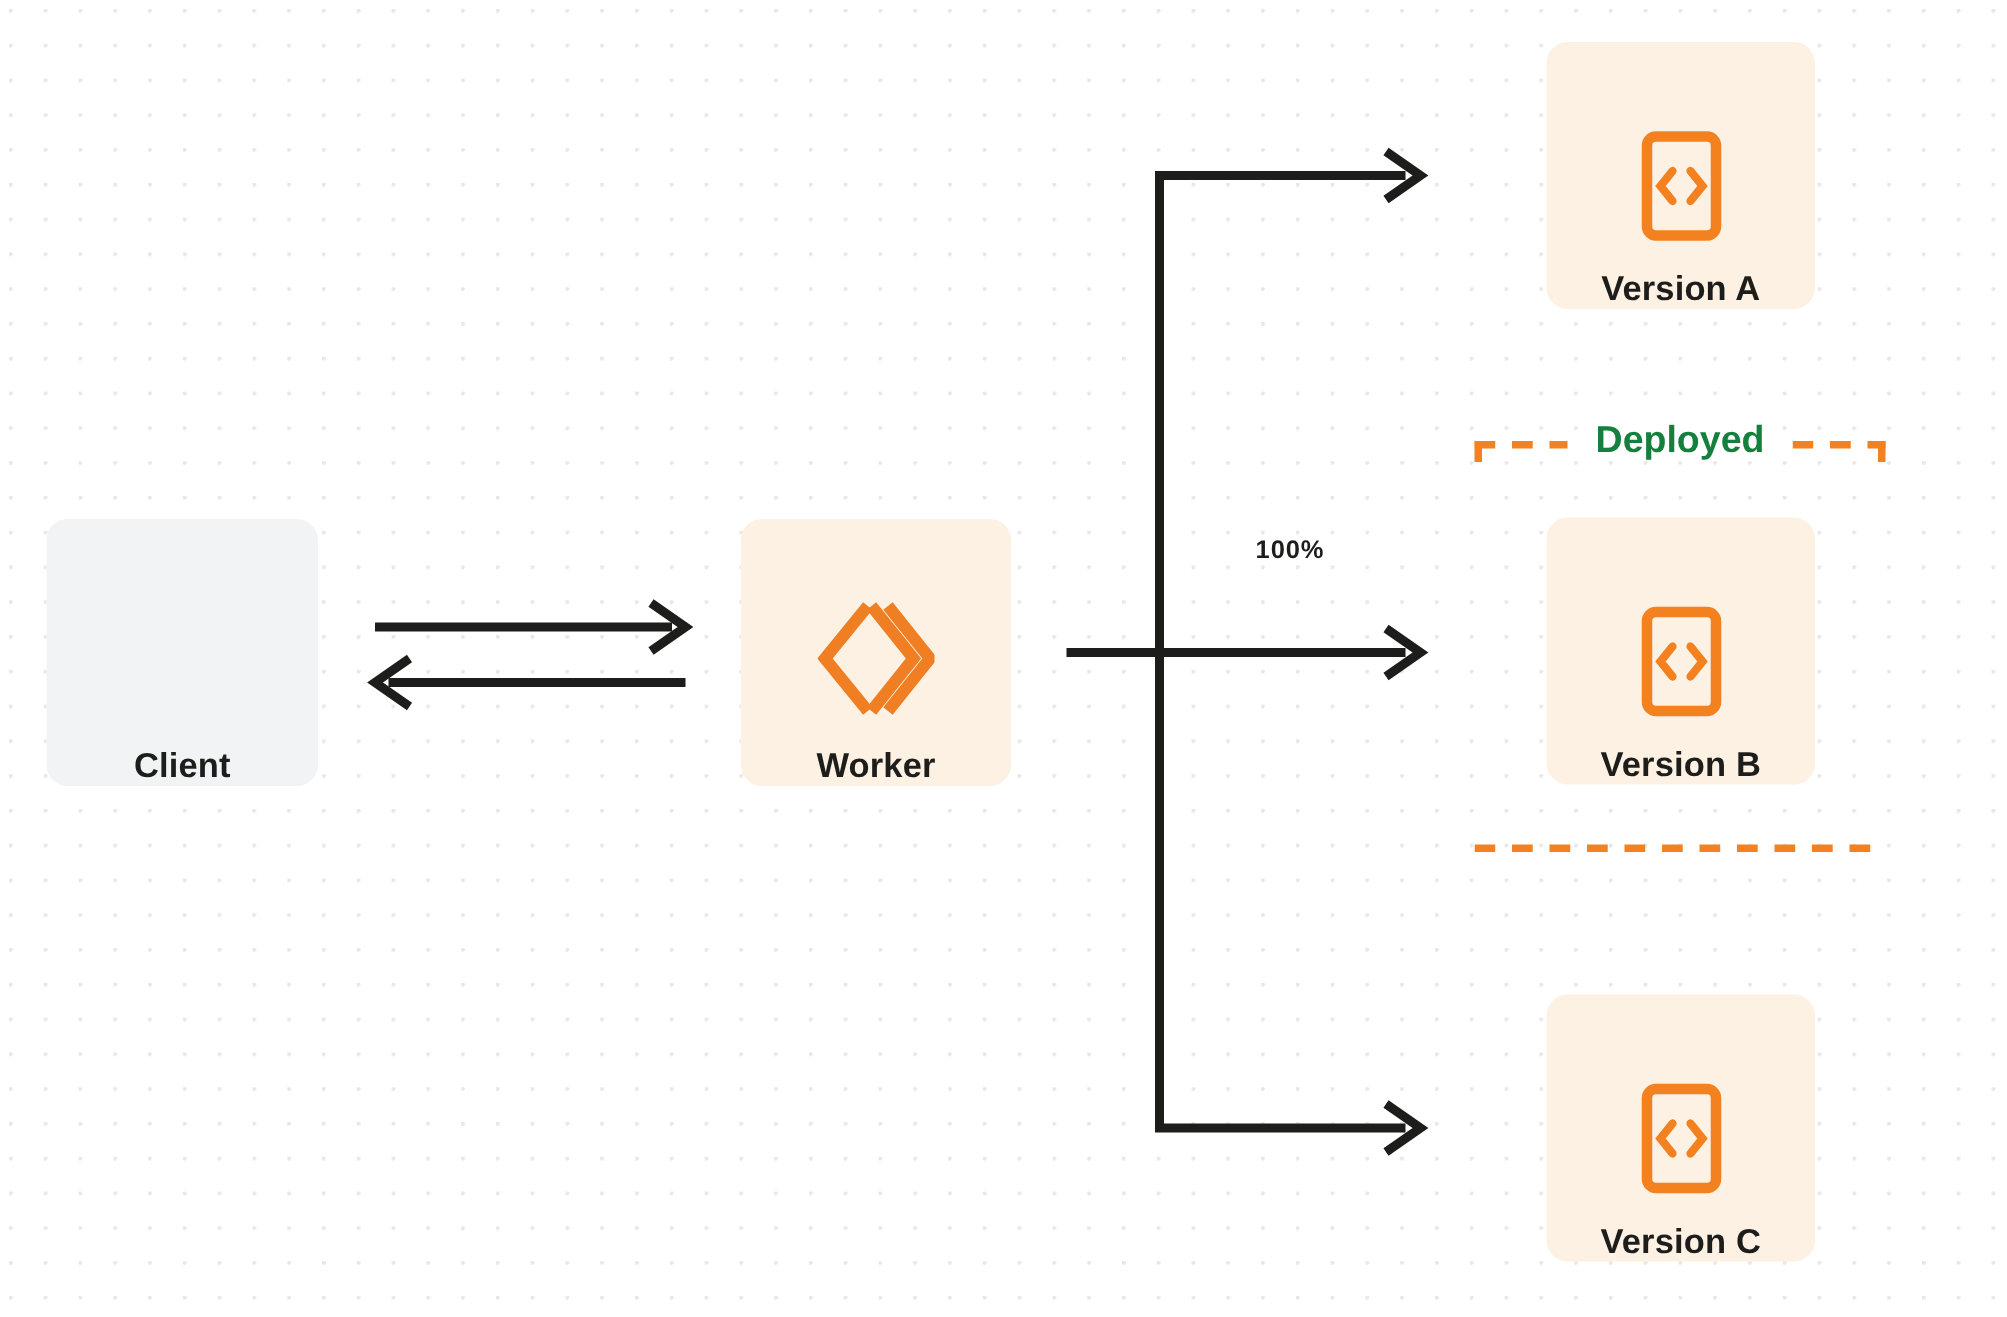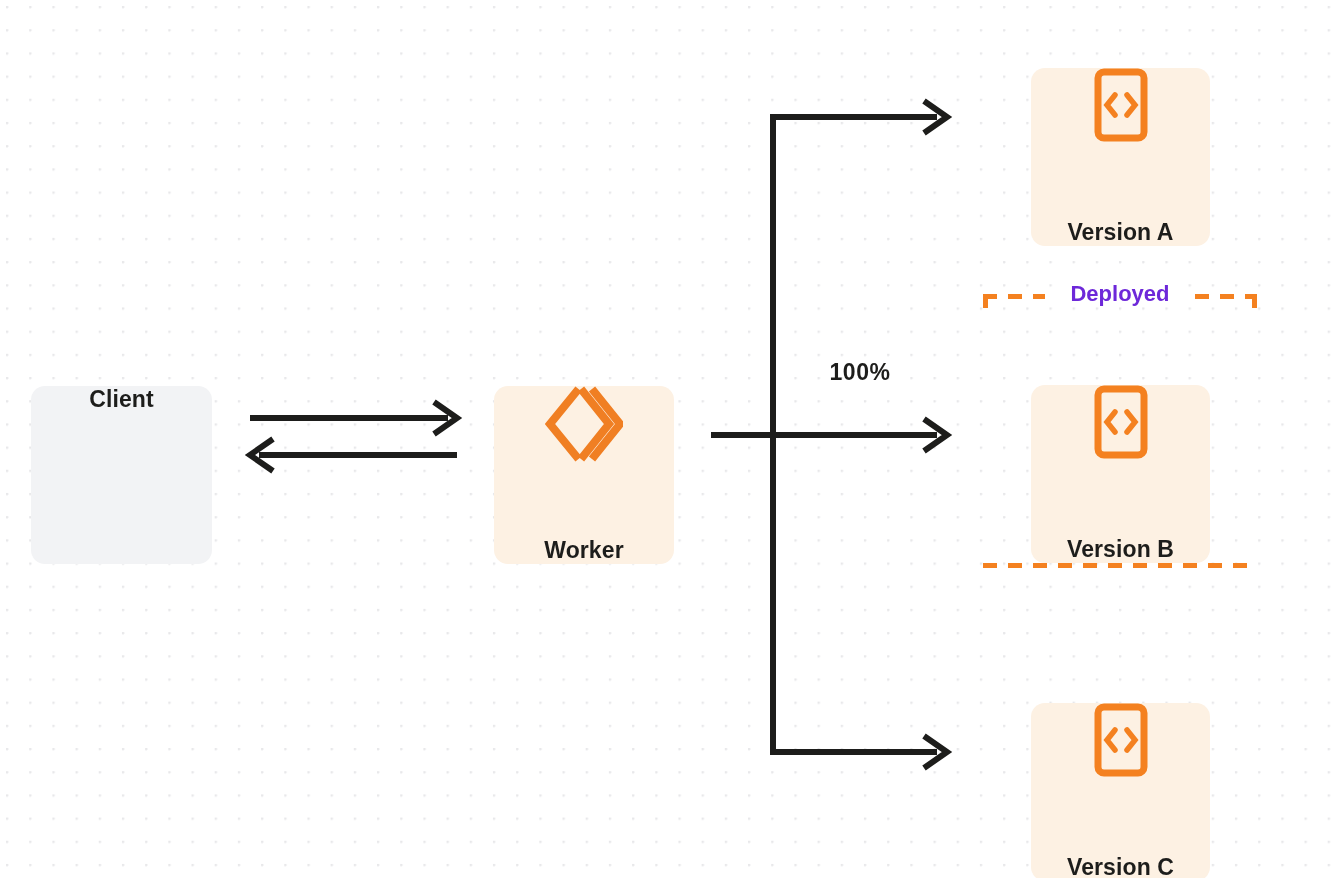--- a/index.html
+++ b/index.html
@@ -26,22 +26,21 @@
   }
 
   
   .node {
     position: absolute;
     box-sizing: border-box;
     border-radius: 14px;
     display: flex;
     flex-direction: column;
     align-items: center;
-    justify-content: space-between;
-    margin-top: 40px;
+    justify-content: flex-end;
   }
   .node-label {
     font-weight: bold;
     color: #1d1d1b;
     letter-spacing: 0.1px;
     white-space: nowrap;
   }
 
   
   #client-node {
@@ -111,22 +110,22 @@
   #deployed-left      { left: 0;   top: 0;   height: 274px; }
   #deployed-right     { right: 0;  top: 0;   height: 274px; }
 
   #deployed-label {
     position: absolute;
     left: 50%;
     top: 0;
     transform: translate(-50%, -50%);
     padding: 0 10px;
     background: #ffffff;
-    color: #6d28d9;
-    font-size: 22px;
+    color: #15803d;
+    font-size: 25px;
     font-weight: bold;
     white-space: nowrap;
     line-height: 1;
   }
 
   
   #connectors {
     position: absolute;
     left: 0;
     top: 0;
@@ -136,21 +135,21 @@
   }
 
   
   #traffic-label {
     position: absolute;
     left: 772px;
     top: 350px;
     width: 176px;
     text-align: center;
     color: #1d1d1b;
-    font-size: 23px;
+    font-size: 17px;
     font-weight: bold;
     letter-spacing: 0.6px;
     line-height: 1.95;
   }
   #traffic-label div { white-space: nowrap; }
 </style>
 </head>
 <body>
 
 <div id="canvas">

